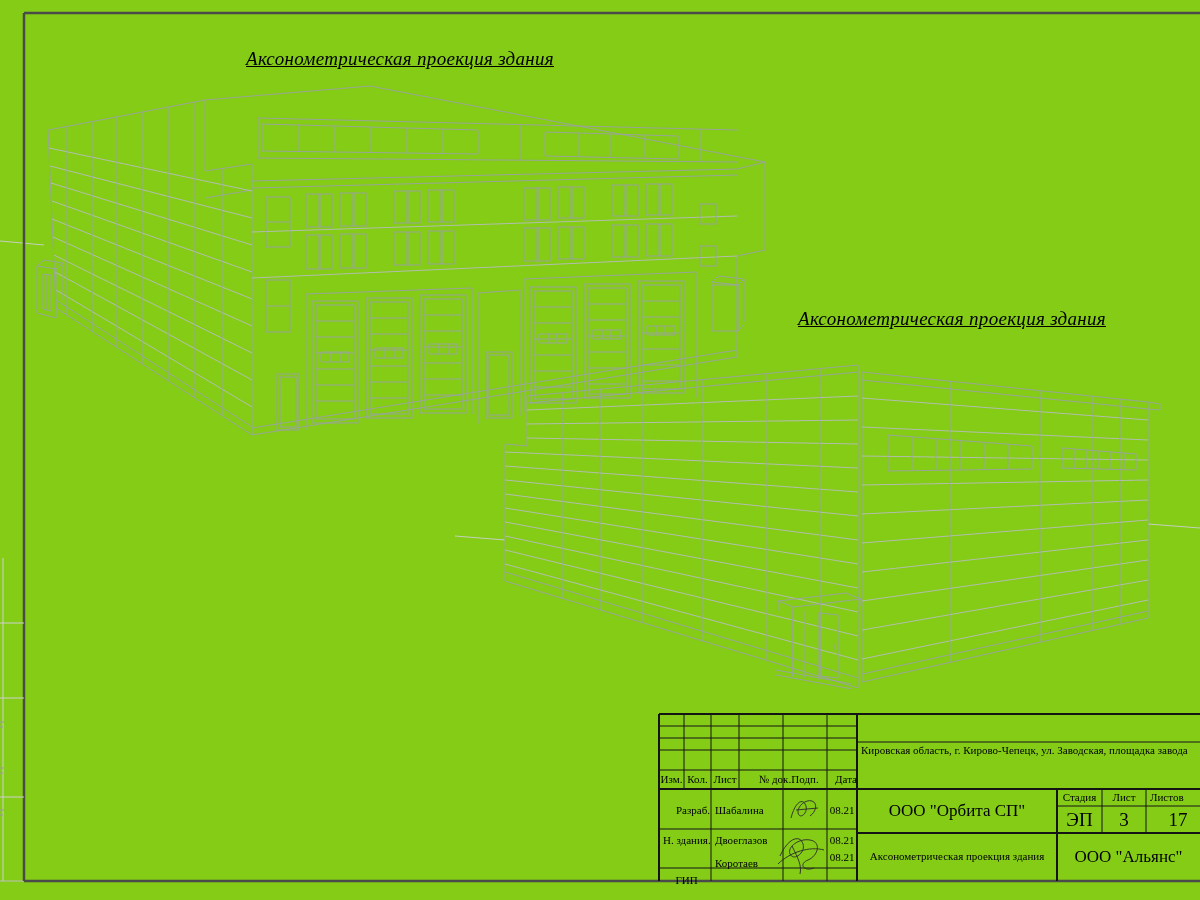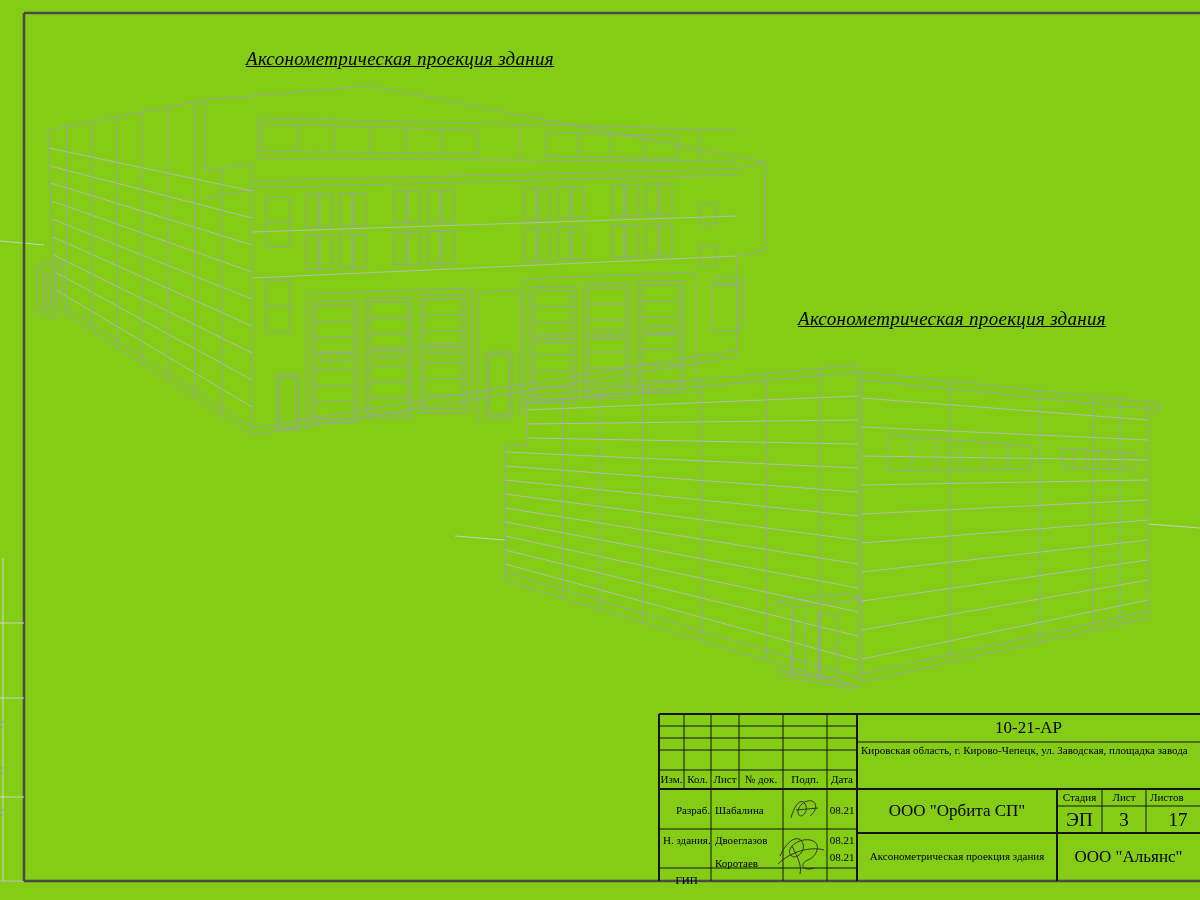--- a/index.html
+++ b/index.html
@@ -208,37 +208,36 @@
       </g>
     </g>
   </svg>
 
   <div class="proj-title" style="left:150px;top:48px;width:500px;">Аксонометрическая проекция здания</div>
   <div class="proj-title" style="left:702px;top:308px;width:500px;">Аксонометрическая проекция здания</div>
 
   <div class="tb c" style="left:659px;top:770px;width:25px;line-height:19px;">Изм.</div>
   <div class="tb c" style="left:684px;top:770px;width:27px;line-height:19px;">Кол.</div>
   <div class="tb c" style="left:711px;top:770px;width:28px;line-height:19px;">Лист</div>
-  <div class="tb c" style="left:739px;top:770px;width:44px;line-height:19px;">№ док.</div>
+  <div class="tb c" style="left:739px;top:770px;width:44px;line-height:19px;padding-left:14px;">№ док.</div>
   <div class="tb c" style="left:783px;top:770px;width:44px;line-height:19px;">Подп.</div>
-  <div class="tb c" style="left:827px;top:770px;width:30px;line-height:19px;">Дата</div>
+  <div class="tb c" style="left:827px;top:770px;width:30px;line-height:19px;text-align:right;">Дата</div>
 
   <div class="tb" style="left:663px;top:798px;width:47px;line-height:24px;text-align:right;">Разраб.</div>
   <div class="tb" style="left:715px;top:798px;width:66px;line-height:24px;">Шабалина</div>
   <div class="tb c" style="left:827px;top:798px;width:30px;line-height:24px;">08.21</div>
 
   <div class="tb" style="left:663px;top:832px;width:47px;line-height:17px;">Н. здания.</div>
   <div class="tb" style="left:715px;top:832px;width:66px;line-height:17px;">Двоеглазов</div>
   <div class="tb c" style="left:827px;top:832px;width:30px;line-height:17px;">08.21</div>
 
   <div class="tb" style="left:663px;top:872px;width:47px;line-height:17px;text-align:center;">ГИП</div>
   <div class="tb" style="left:715px;top:849px;width:90px;line-height:17px;margin-top:6px;">Коротаев</div>
   <div class="tb c" style="left:827px;top:849px;width:30px;line-height:17px;">08.21</div>
 
-  <div class="tb c big" style="left:857px;top:714px;width:343px;line-height:28px;">10-21-АР</div>
 
   <div class="abs desc" style="left:861px;top:743px;width:339px;height:44px;overflow:hidden;">
     <div>Кировская область, г. Кирово-Чепецк, ул. Заводская, площадка завода</div>
 
   </div>
 
   <div class="tb c big" style="left:857px;top:789px;width:200px;line-height:44px;">ООО "Орбита СП"</div>
 
   <div class="tb c" style="left:1057px;top:789px;width:45px;line-height:17px;">Стадия</div>
   <div class="tb c" style="left:1102px;top:789px;width:44px;line-height:17px;">Лист</div>

